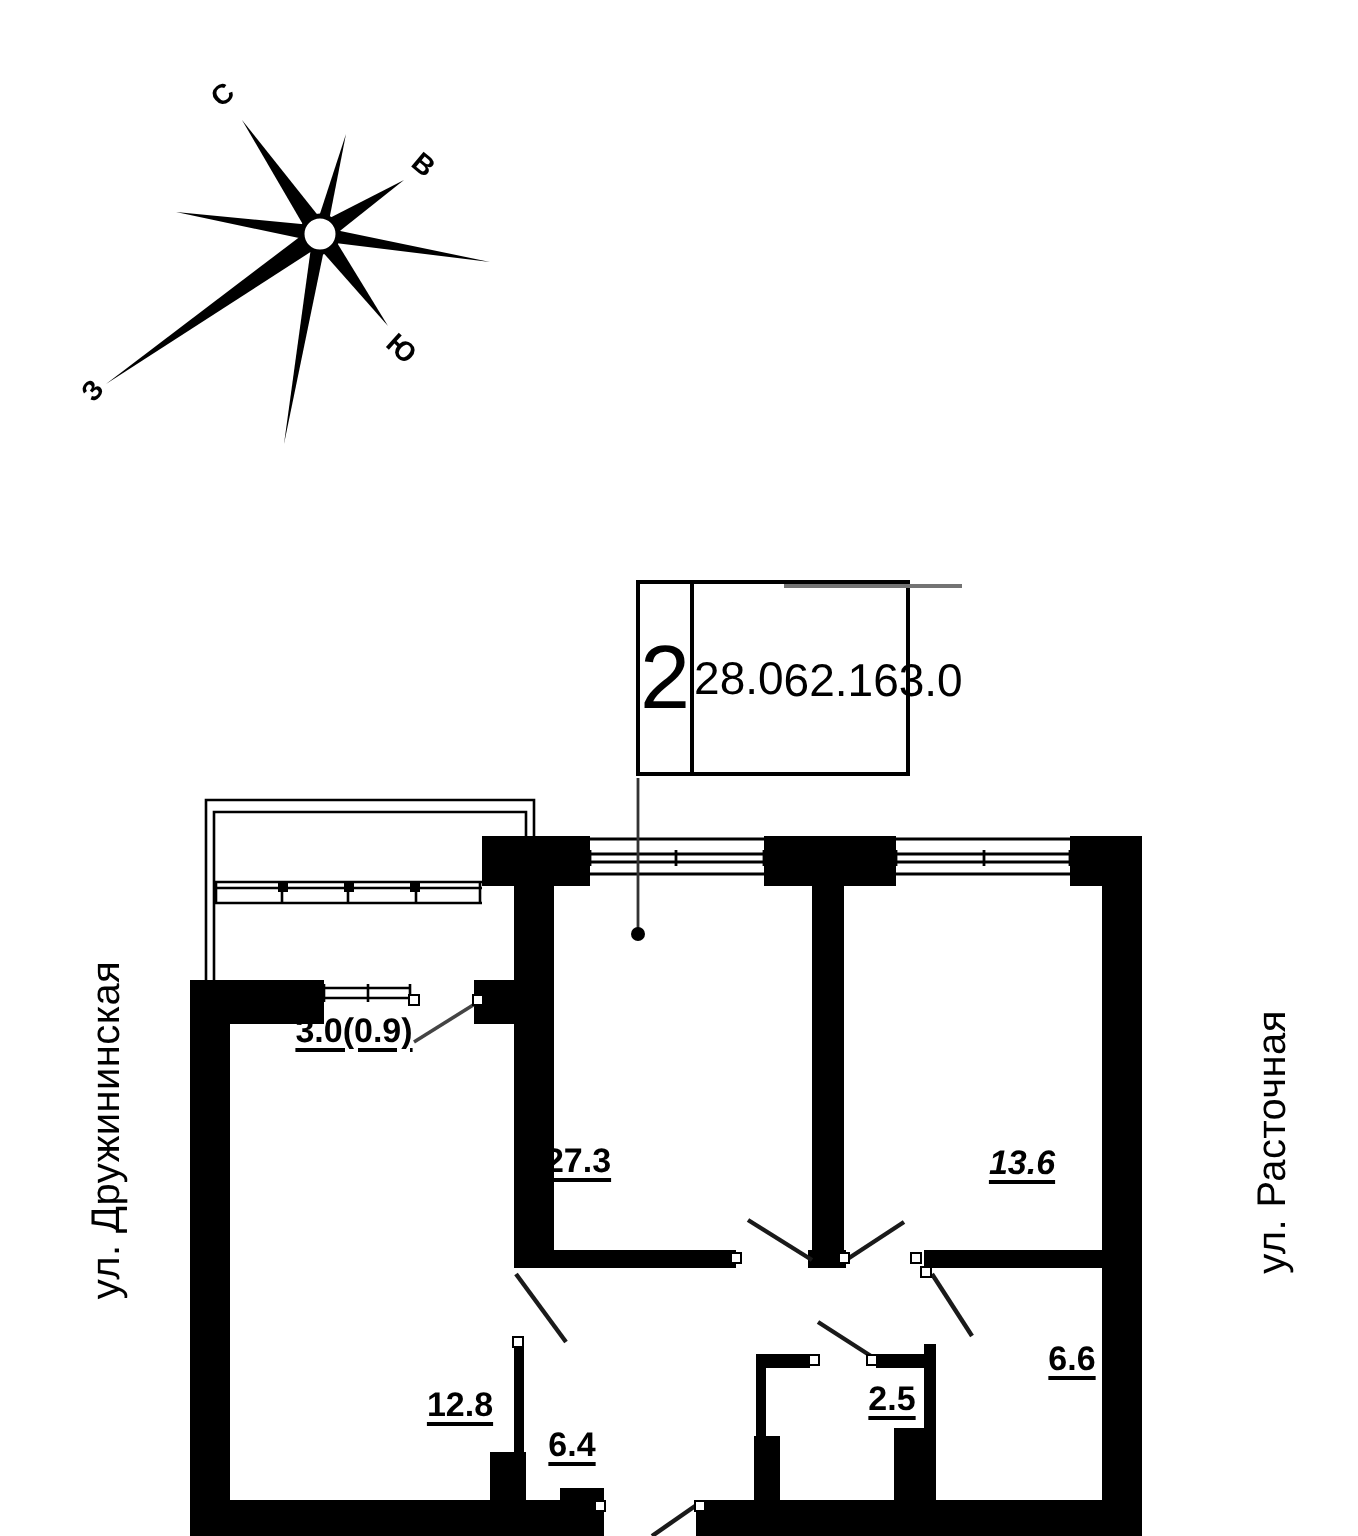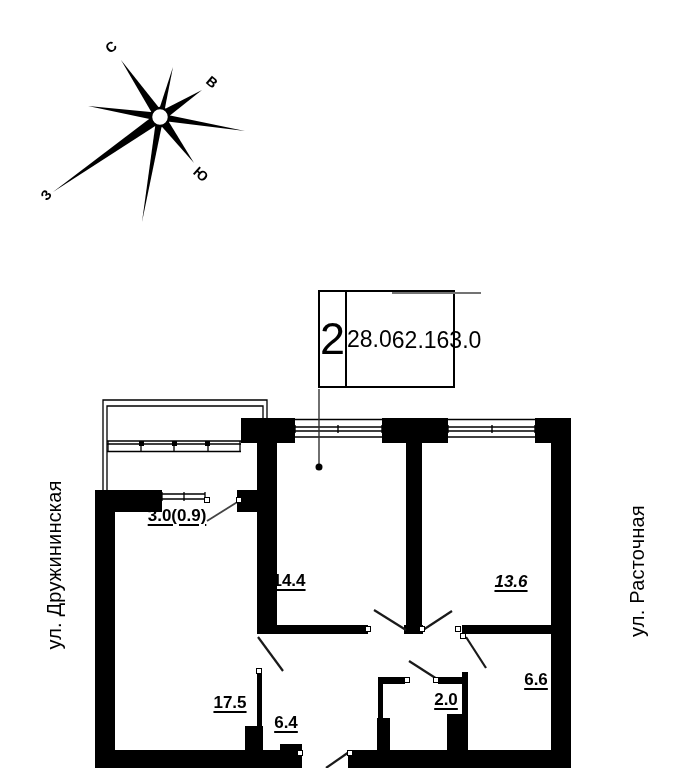--- a/index.html
+++ b/index.html
@@ -153,25 +153,25 @@
 
   <div class="abs clabel rot-n" style="left:111px;top:47px;">С</div>
   <div class="abs clabel rot-e" style="left:212px;top:82px;">В</div>
   <div class="abs clabel rot-s" style="left:201px;top:174px;">Ю</div>
   <div class="abs clabel rot-w" style="left:46px;top:195px;">З</div>
 
   <div class="abs street vert" style="left:54px;top:565px;">ул. Дружининская</div>
   <div class="abs street vert" style="left:637px;top:571px;">ул. Расточная</div>
 
   <div class="abs rlabel" style="left:177px;top:476px;margin-top:40px;">3.0(0.9)</div>
-  <div class="abs rlabel" style="left:289px;top:581px;">14.4</div>
+  <div class="abs rlabel" style="left:289px;top:581px;">27.3</div>
   <div class="abs rlabel" style="left:511px;top:582px;font-style:italic;">13.6</div>
-  <div class="abs rlabel" style="left:230px;top:703px;">17.5</div>
+  <div class="abs rlabel" style="left:230px;top:703px;">12.8</div>
   <div class="abs rlabel" style="left:286px;top:723px;">6.4</div>
-  <div class="abs rlabel" style="left:446px;top:700px;">2.0</div>
+  <div class="abs rlabel" style="left:446px;top:700px;">2.5</div>
   <div class="abs rlabel" style="left:536px;top:680px;">6.6</div>
 
   <div class="infobox">
     <div class="ib-left">2</div>
     <div class="ib-right">
       <div class="ib-row">28.0</div>
       <div class="ib-row">62.1</div>
       <div class="ib-row">63.0</div>
     </div>
   </div>

